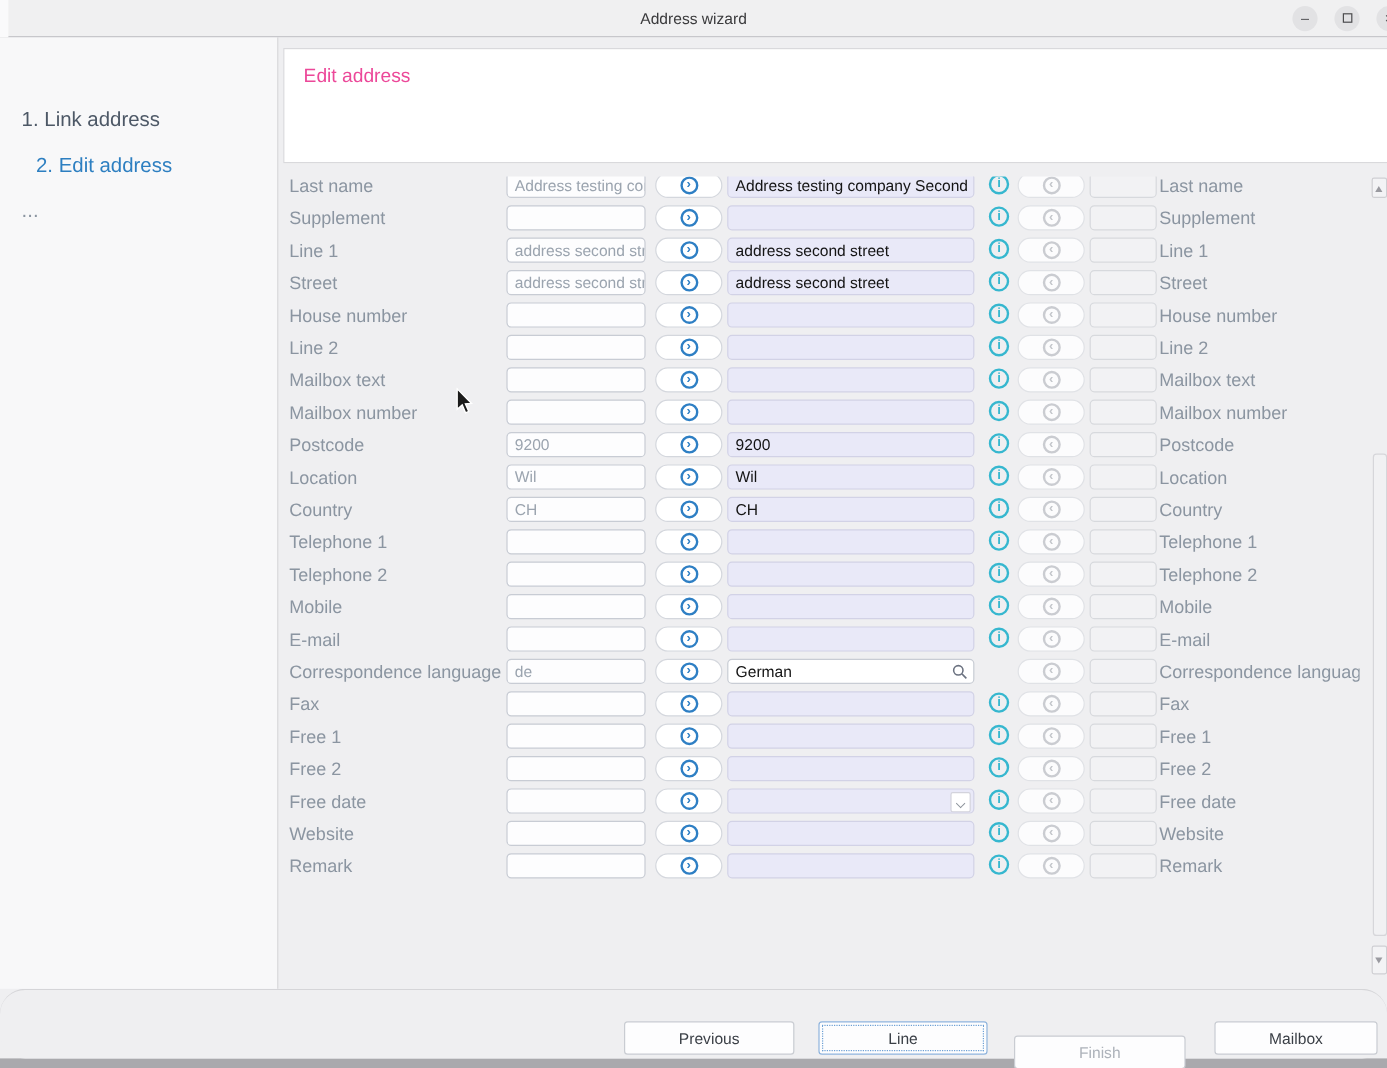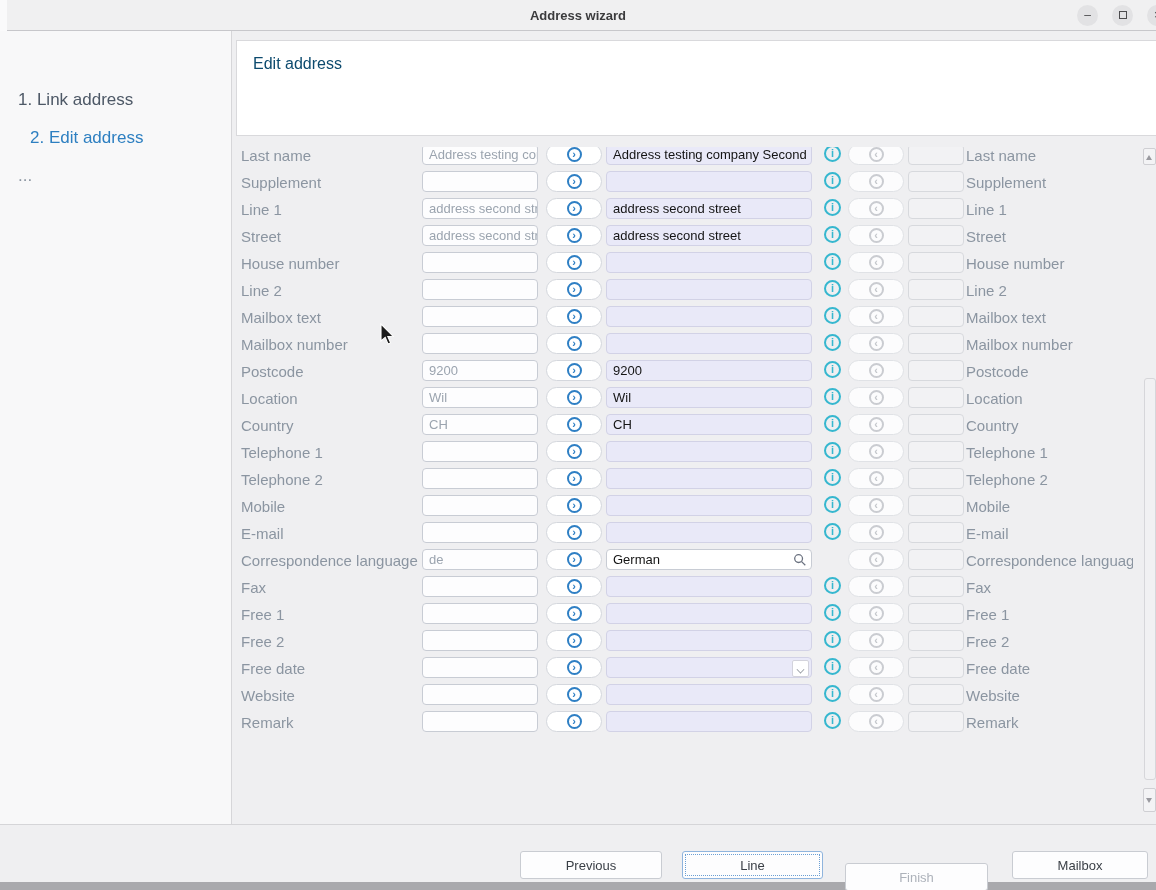--- a/index.html
+++ b/index.html
@@ -4,37 +4,37 @@
 <style>
   * { margin:0; padding:0; box-sizing:border-box; }
   html,body { width:1156px; height:890px; }
   body { font-family:"Liberation Sans", sans-serif; background:#efeff1; position:relative; overflow:hidden; }
 
   
   .titlebar { position:absolute; left:0; top:0; width:1156px; height:31px;
     background:#f0f0f1; border-bottom:1px solid #c7c7cb; z-index:40; }
   .titlebar-left-sliver { position:absolute; left:0; top:0; width:7px; height:31px; background:#fafafb; }
   .win-title { position:absolute; left:0; right:0; top:0; height:31px; text-align:center;
-    line-height:31px; font-size:13px; font-weight:bold; color:#3b3b3d; }
+    line-height:31px; font-size:13px; font-weight:normal; color:#3b3b3d; }
   .win-btns { position:absolute; right:-12px; top:5px; display:flex; gap:14px; }
   .win-btn { width:21px; height:21px; border-radius:50%; background:#e2e2e4; border:none;
     color:#4c4c4e; font-size:12px; line-height:21px; text-align:center; cursor:default; position:relative; }
   .win-btn .sq { display:inline-block; width:8px; height:8px; border:1px solid #4c4c4e; margin-top:6px; }
 
   
   .sidebar { position:absolute; left:0; top:31px; width:232px; height:793px;
     background:#f8f8f9; border-right:1px solid #d6d6d9; z-index:5; }
   .step { position:absolute; left:18px; font-size:17px; color:#4d5866; white-space:nowrap; }
   .step.active { color:#2d7fc1;margin-left:12px; }
   .step.more { color:#8b95a1; }
 
   
   .header-card { position:absolute; left:236px; top:40px; right:-4px; height:96px;
     background:#ffffff; border:1px solid #d9d9dc; z-index:20; }
-  .header-title { position:absolute; left:16px; top:14px; font-size:16px; color:#0c4a6e; }
+  .header-title { position:absolute; left:16px; top:14px; font-size:16px; color:#ec4899; }
   .header-desc { position:absolute; left:16px; top:46px; right:48px; font-size:13px;
     color:#4a5560; line-height:18px; }
 
   
   .form-viewport { position:absolute; left:233px; top:147px; width:900px; height:600px;
     overflow:hidden; z-index:10; }
   .form-rows { margin-top:-6px; }
   .row { position:relative; height:27px; }
   .row-label, .row-label-r { position:absolute; top:6px; font-size:15px; color:#8b95a1; white-space:nowrap; }
   .row-label { left:8px; }
@@ -69,21 +69,21 @@
   .vscroll-down { left:1143px; top:788px; height:24px; }
   .tri-up, .tri-down { position:absolute; left:2px; width:0; height:0;
     border-left:3.5px solid transparent; border-right:3.5px solid transparent; }
   .tri-up { top:6px; border-bottom:5px solid #9a9aa0; }
   .tri-down { top:9px; border-top:5px solid #9a9aa0; }
   .vscroll-thumb { position:absolute; left:1144px; top:378px; width:12px; height:402px;
     background:#f1f1f3; border:1px solid #d6d6da; border-radius:3px; }
 
   
   .footer { position:absolute; left:0; top:824px; width:1156px; height:58px;
-    background:#efeff1; border-top:1px solid #d5d5d8; z-index:30; }
+    background:#efeff1; border-top:1px solid #d5d5d8; z-index:30;border-radius:21px; }
   .fbtn { position:absolute; top:26px; height:28px; background:#fdfdfe; border:1px solid #c9ccd2;
     border-radius:3px; font-family:"Liberation Sans",sans-serif; font-size:13px; color:#3a3f46;
     text-align:center; }
   .fbtn.focused { border-color:#8fb4dd; outline:1px dotted #6b9fd4; outline-offset:-4px; }
   .fbtn.disabled { color:#adb2ba;margin-top:12px; }
   .screen-strip { position:absolute; left:0; top:882px; width:1156px; height:8px; background:#a9a9ad; }
 
   
   .cursor { position:absolute; left:379px; top:323px; z-index:50; }
 </style>

